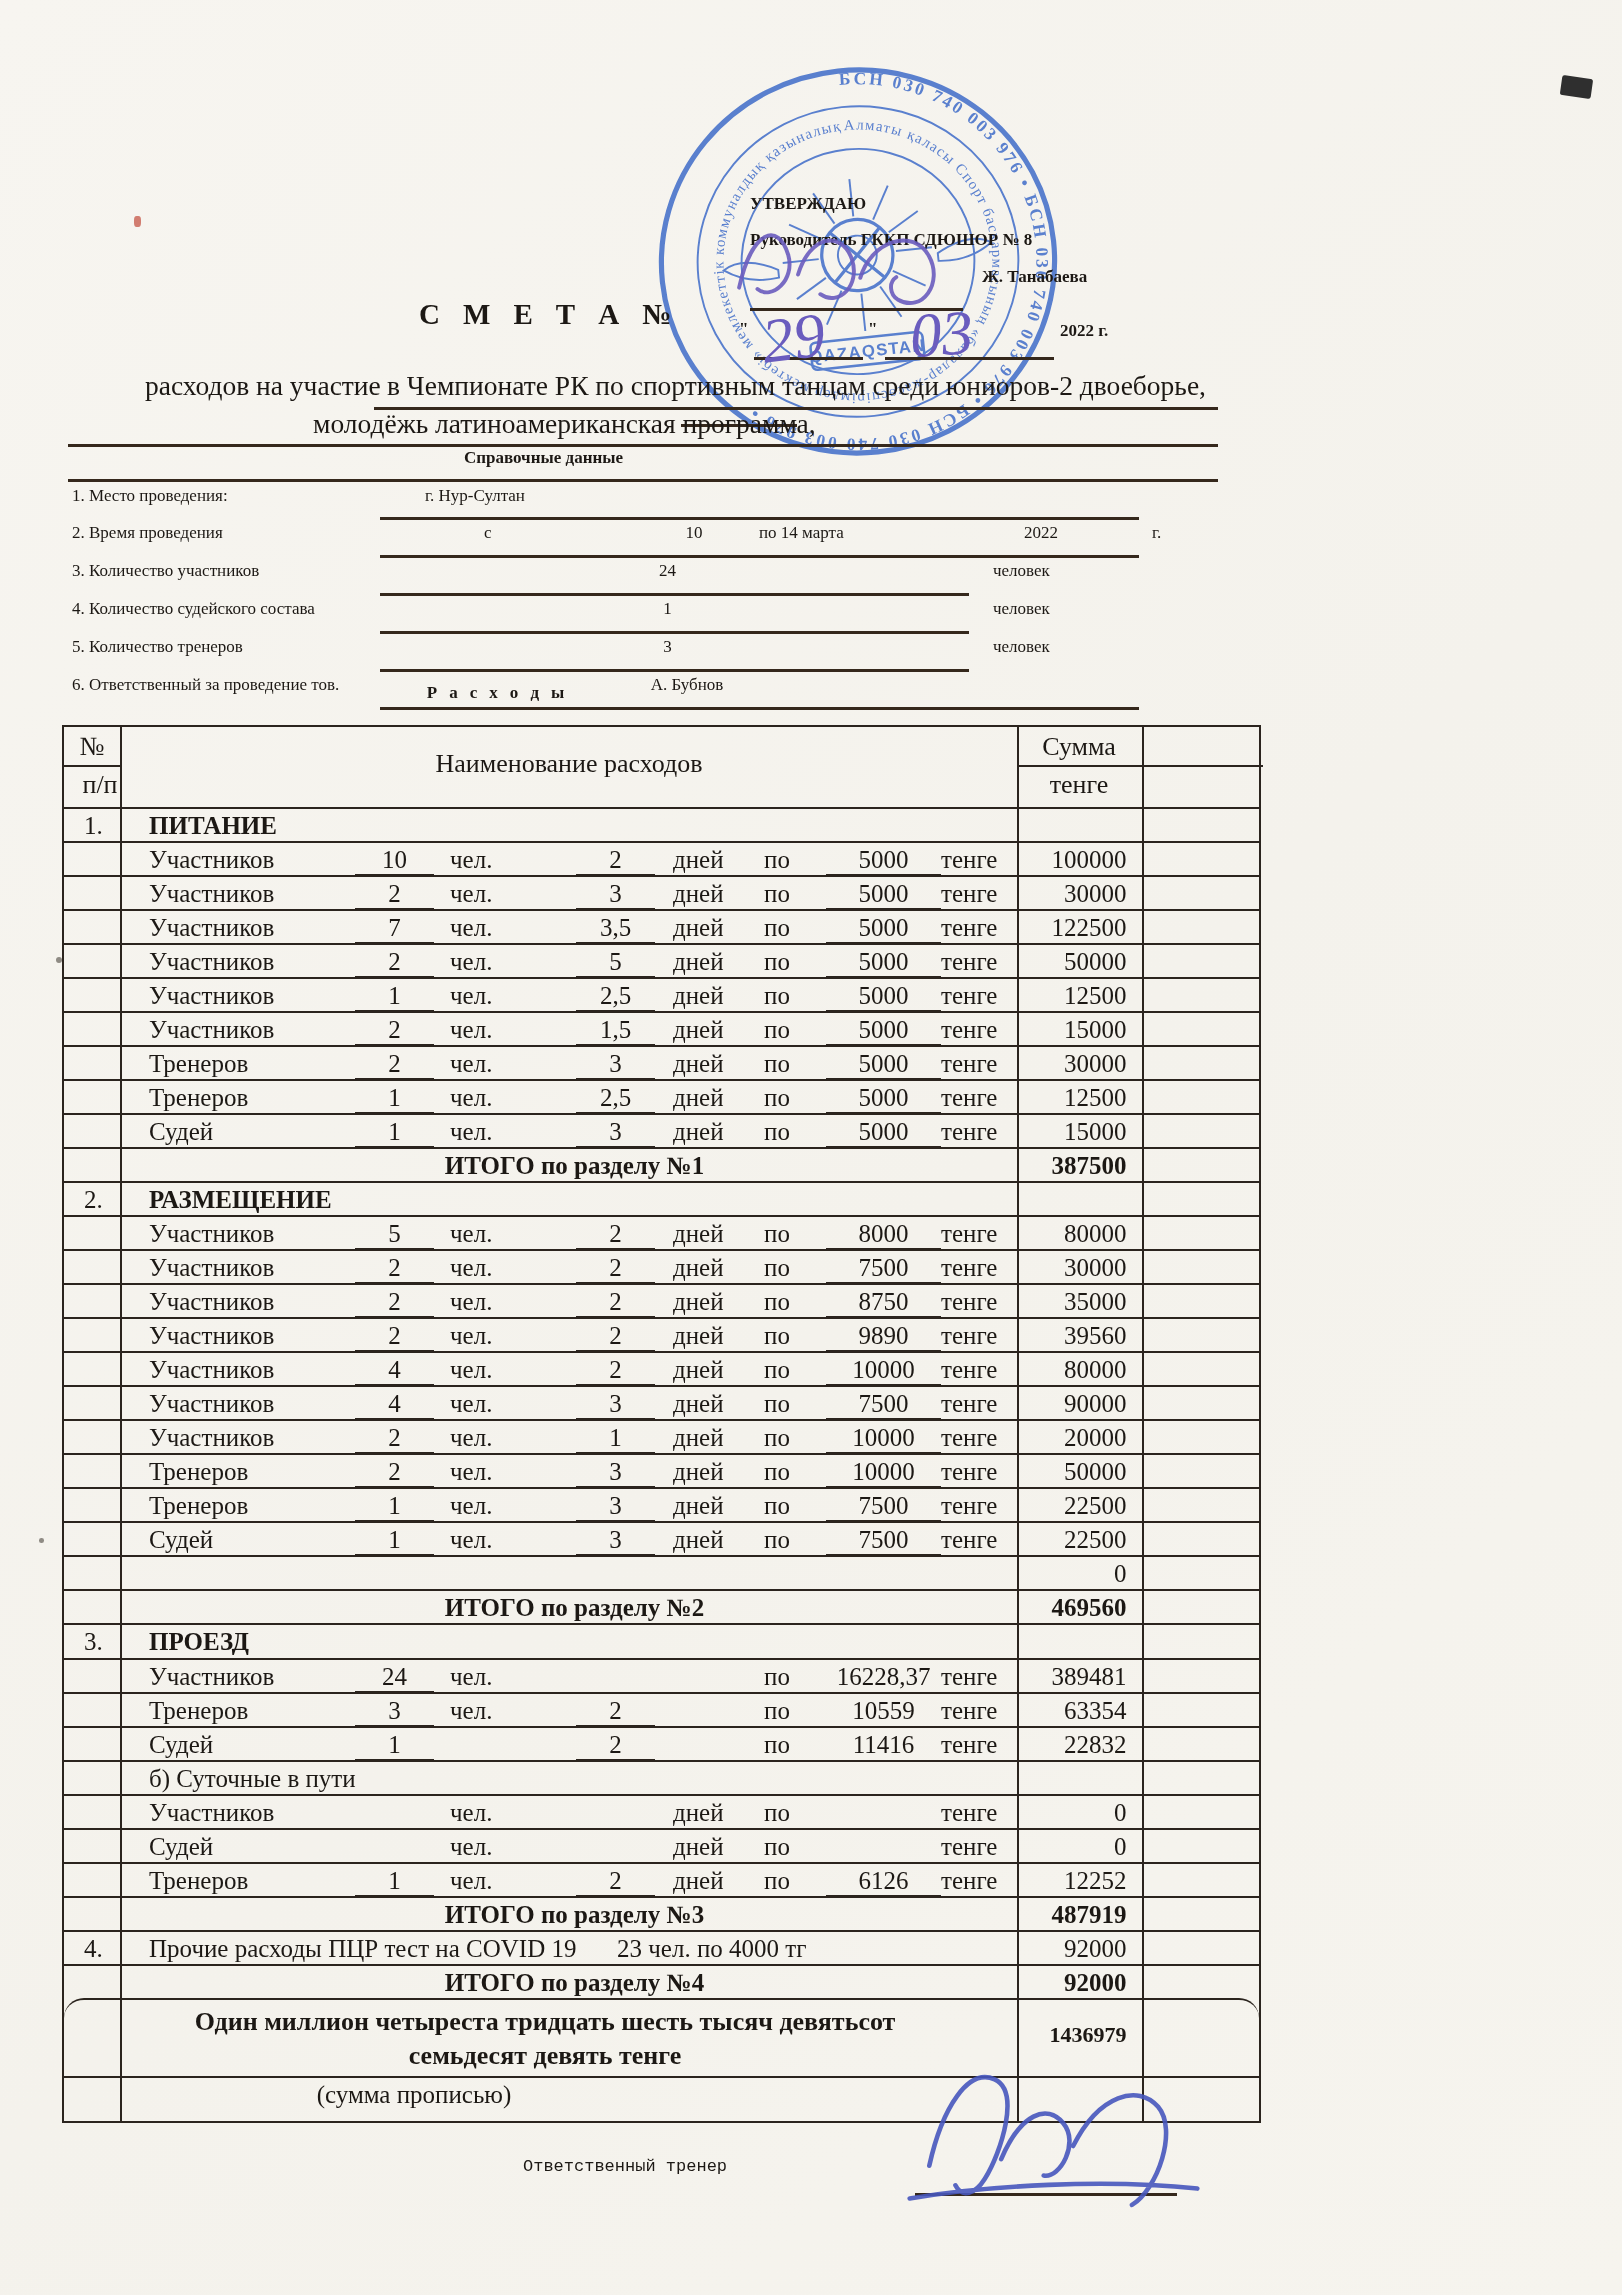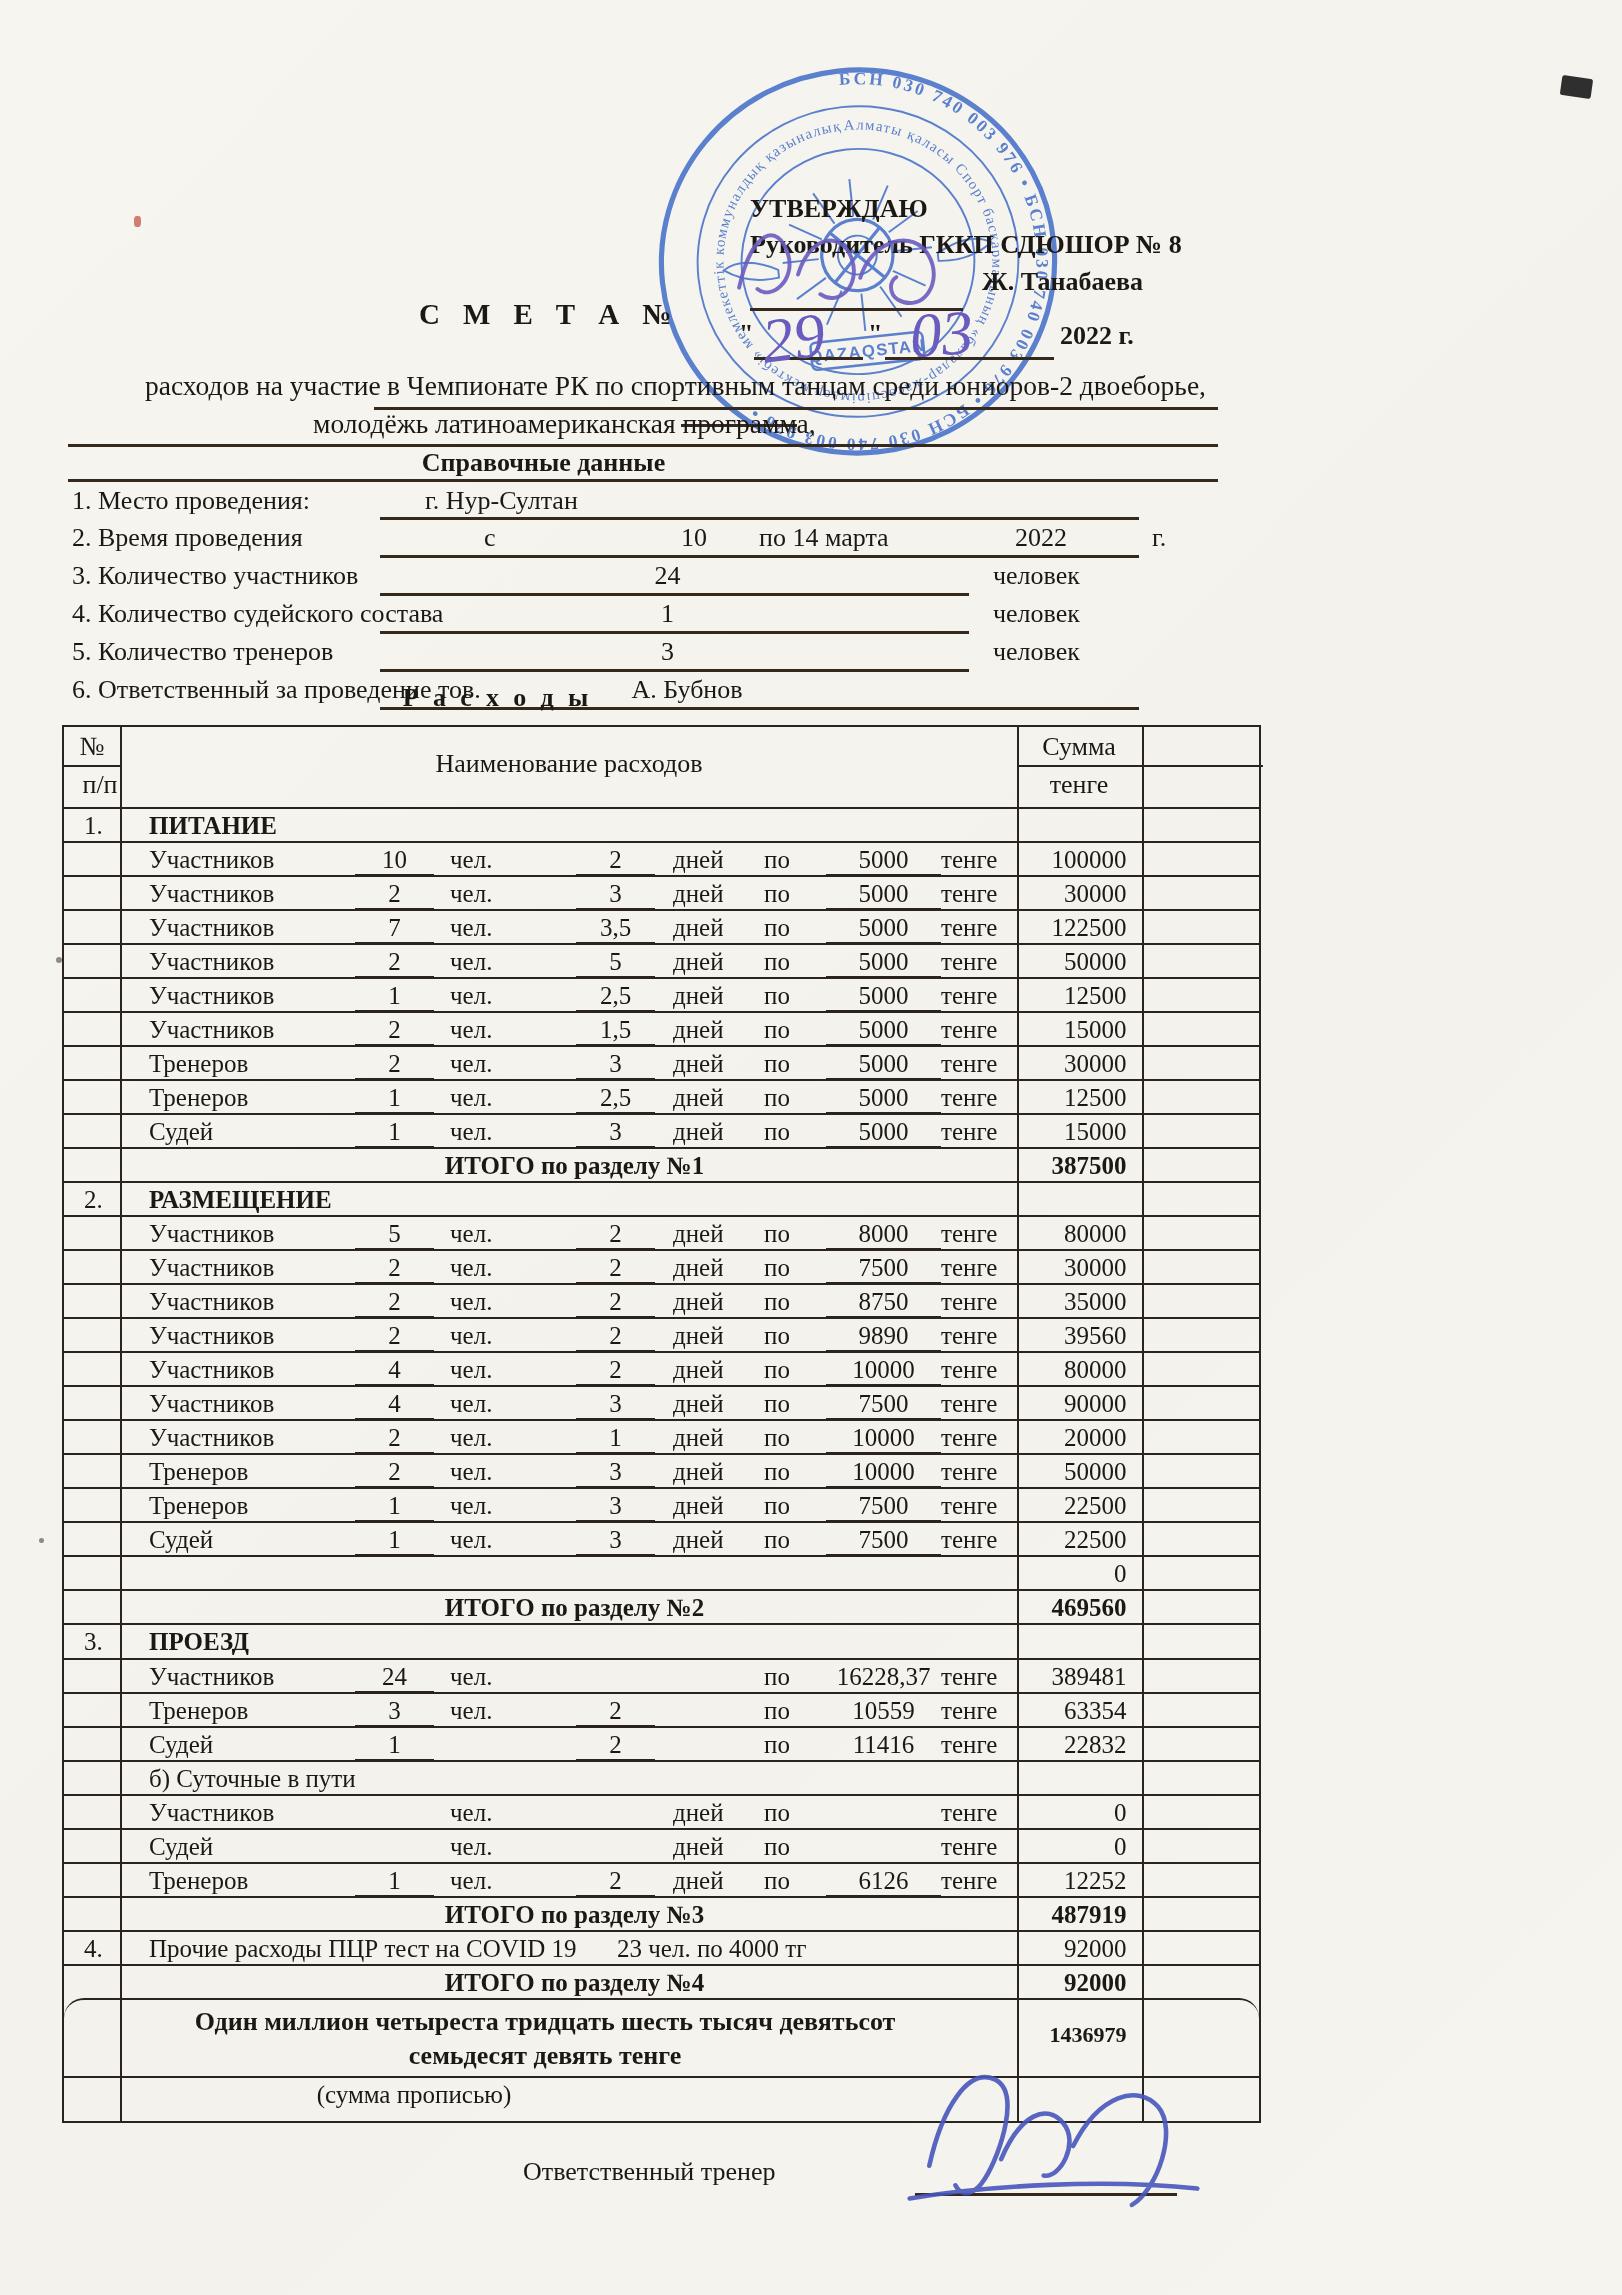--- a/index.html
+++ b/index.html
@@ -1,21 +1,21 @@
 <!DOCTYPE html>
 <html style="font-size:10.5px"><head>
 <meta charset="utf-8">
 <style>
   html,body{margin:0;padding:0;background:#d8d6d2;}
   .page{position:relative;width:1623px;height:2295px;margin:0 auto;
         background:linear-gradient(135deg,#f7f5f0 0%,#f4f2ec 55%,#f6f4ee 100%);
         font-family:"Liberation Serif", serif;color:#1c1814;overflow:hidden;}
   .abs{position:absolute;}
   .b{font-weight:bold;}
-  .t42{font-size:27.5px;} .t40{font-size:26px;} .t44{font-size:29px;}
+  .t42{font-size:27.5px;} .t40{font-size:17px;} .t44{font-size:29px;}
   .hline{position:absolute;height:2.6px;background:#35281c;}
   .ctr{text-align:center;}
   
   .xtable{position:absolute;left:62px;top:725px;width:1199px;height:1398px;
           border:2.6px solid #2b241e;box-sizing:border-box;}
   .vline{position:absolute;top:0;bottom:0;width:2px;background:#2b241e;}
   .row{position:absolute;left:0;width:100%;border-top:2px solid #2b241e;box-sizing:border-box;font-size:25px;}
   .row span{position:absolute;top:3.3px;white-space:nowrap;}
   .c-no{left:7.9px;width:43px;text-align:center;}
   .c-label{left:85px;}
@@ -478,21 +478,21 @@
         <div class="row t-grand" style="top: 1271px; height: 79px; border-radius: 20px;">
           <span class="c-grandlabel">Один миллион четыреста тридцать шесть тысяч девятьсот семьдесят девять тенге</span>
           <span class="c-sum">1436979</span>
         </div>
         <div class="row t-propis" style="top: 1349px; height: 48px;">
           <span class="c-propis">(сумма прописью)</span>
         </div>
       </div>
   </div>
 
-  <div class="abs t40" style="left:523px;top:2157px;">Ответственный тренер</div>
+  <div class="abs t40" style="left:523px;top:2157px;font-family:Liberation Mono, monospace;">Ответственный тренер</div>
   <div class="hline" style="left:915px;width:262px;top:2193px;"></div>
   <svg class="abs" style="left:890px;top:2048px;width:327px;height:170px;" viewBox="0 0 500 260">
     <path d="M60,180 C80,90 120,30 160,48 C200,66 170,160 145,200 C130,224 110,230 100,210
              M170,170 C200,100 240,85 265,115 C290,145 260,200 235,195
              M280,150 C320,70 380,55 410,90 C440,125 410,215 370,240
              M30,230 C150,210 330,200 470,215" fill="none" stroke="#4757bd" stroke-width="7" stroke-linecap="round" opacity="0.9"></path>
   </svg>
 
   <div class="abs" style="left:1561px;top:77px;width:31px;height:19.6px;background:#2f2f2f;border-radius:2.6px;transform:rotate(8deg);"></div>
   <div class="abs" style="left:134px;top:216px;width:6.5px;height:10.5px;background:#c24a3a;border-radius:40%;opacity:.7;"></div>

